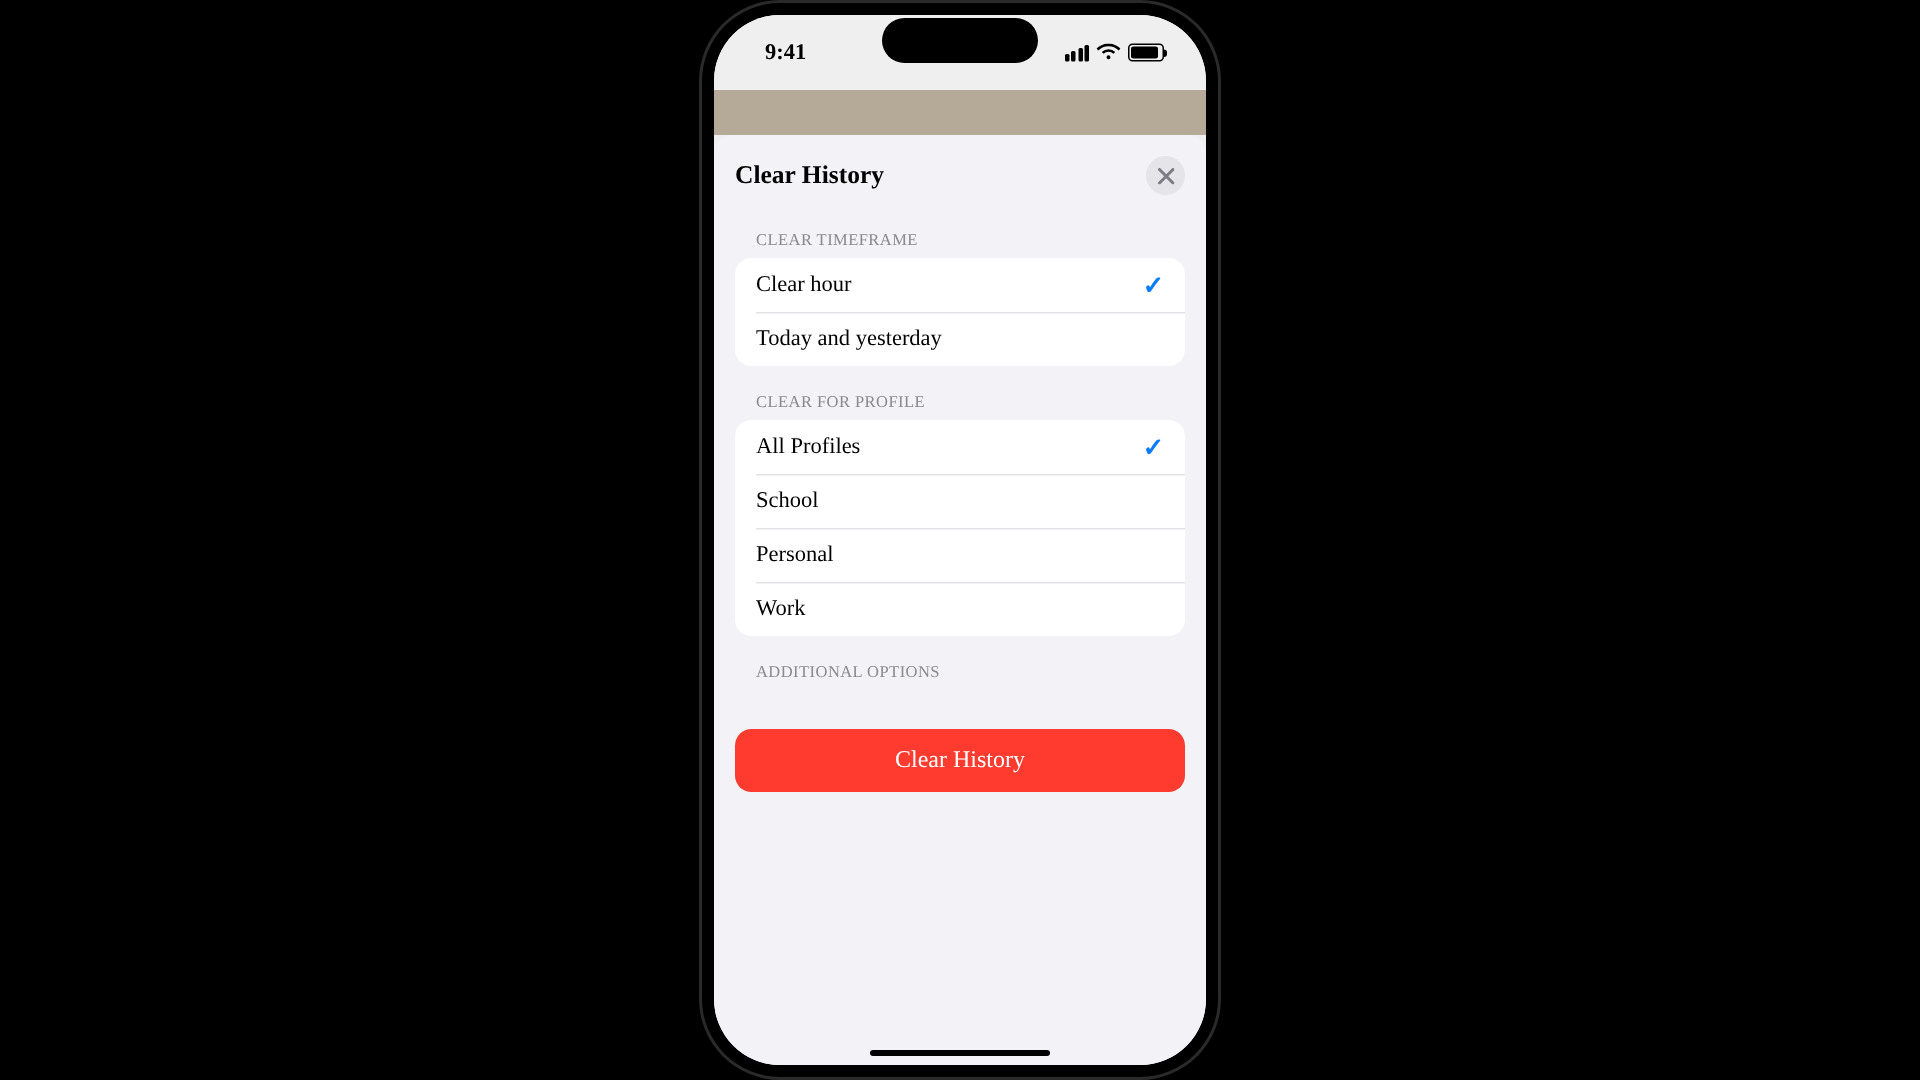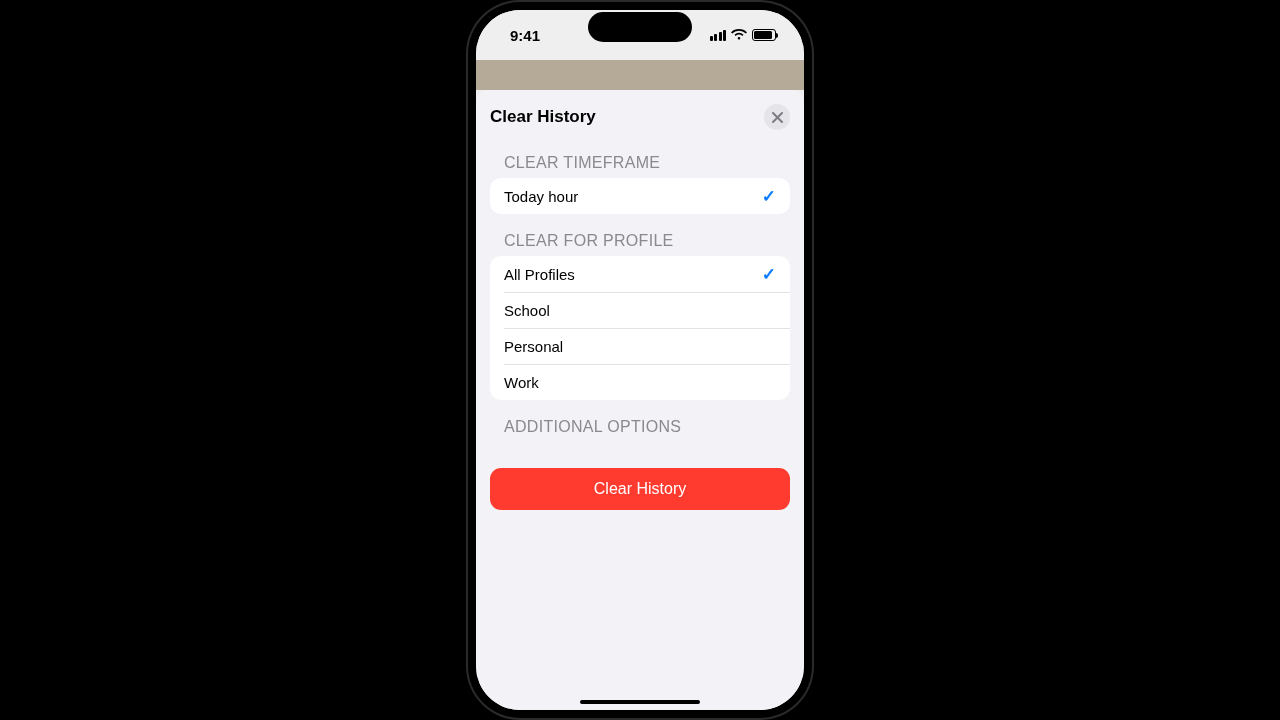--- a/index.html
+++ b/index.html
@@ -22,20 +22,21 @@
     position: relative;
     box-shadow: inset 0 0 0 2px #2a2a2a;
   }
   .screen {
     width: 100%;
     height: 100%;
     background: #efefef;
     border-radius: 44px;
     overflow: hidden;
     position: relative;
+    font-family: Liberation Serif, serif;
   }
   .dynamic-island {
     position: absolute;
     top: 12px;
     left: 50%;
     transform: translateX(-50%);
     width: 104px;
     height: 30px;
     background: #000;
     border-radius: 18px;
@@ -96,21 +97,21 @@
     color: #7c7c82;
     cursor: pointer;
   }
   .close-btn svg { display:block; }
   .sheet-body {
     flex: 1;
     overflow: hidden;
     padding: 0 14px 12px 14px;
   }
   .section-label {
-    font-size: 16px;
+    font-size: 11px;
     color: #8a8a8e;
     letter-spacing: 0.3px;
     padding: 18px 14px 6px 14px;
     text-transform: uppercase;
   }
   .section-label.first { padding-top: 14px; }
   .group {
     background: #fff;
     border-radius: 11px;
     overflow: hidden;
@@ -214,22 +215,25 @@
               <path d="M1 1l9 9M10 1l-9 9" stroke="#7c7c82" stroke-width="2" stroke-linecap="round"></path>
             </svg>
         </div>
       </div>
 
       <div class="sheet-body">
 
         <div class="section-label first">CLEAR TIMEFRAME</div>
         <div class="group">
           <div class="row">
-            <span>Today hour</span>
+            <span>Clear hour</span>
             <span class="check">✓</span>
+          </div>
+          <div class="row">
+            <span>Today and yesterday</span>
           </div>
         </div>
 
         <div class="section-label">CLEAR FOR PROFILE</div>
         <div class="group">
           <div class="row">
             <span>All Profiles</span>
             <span class="check">✓</span>
           </div>
           <div class="row">

